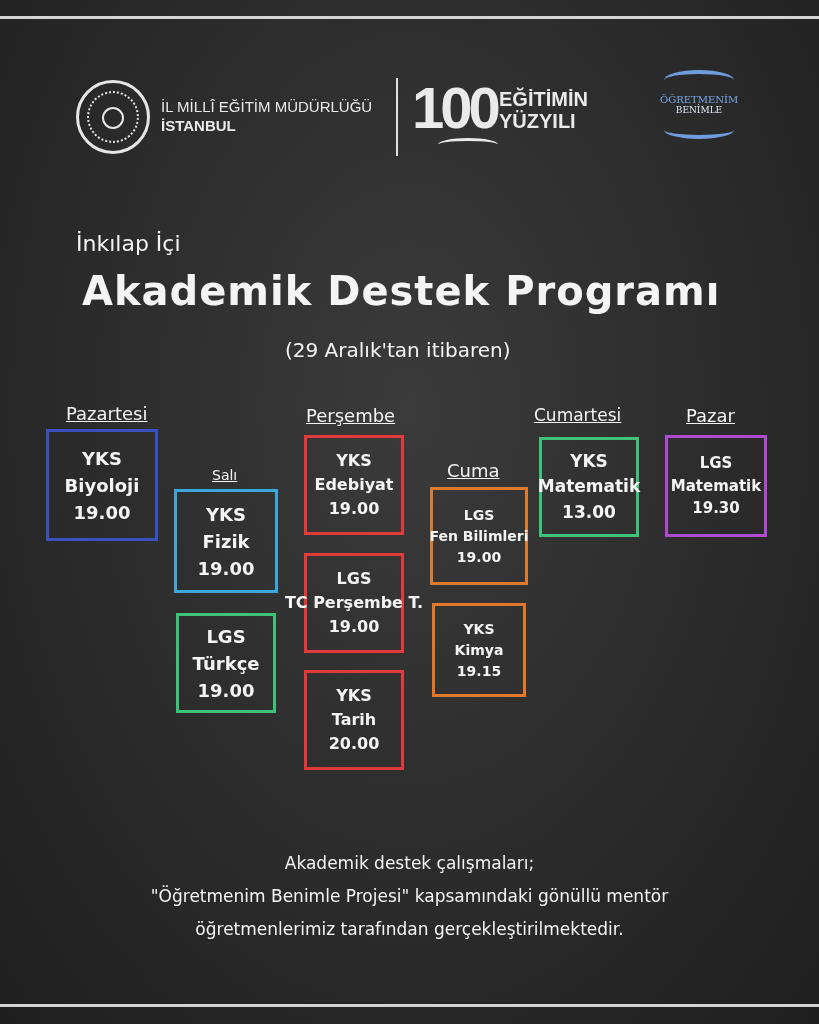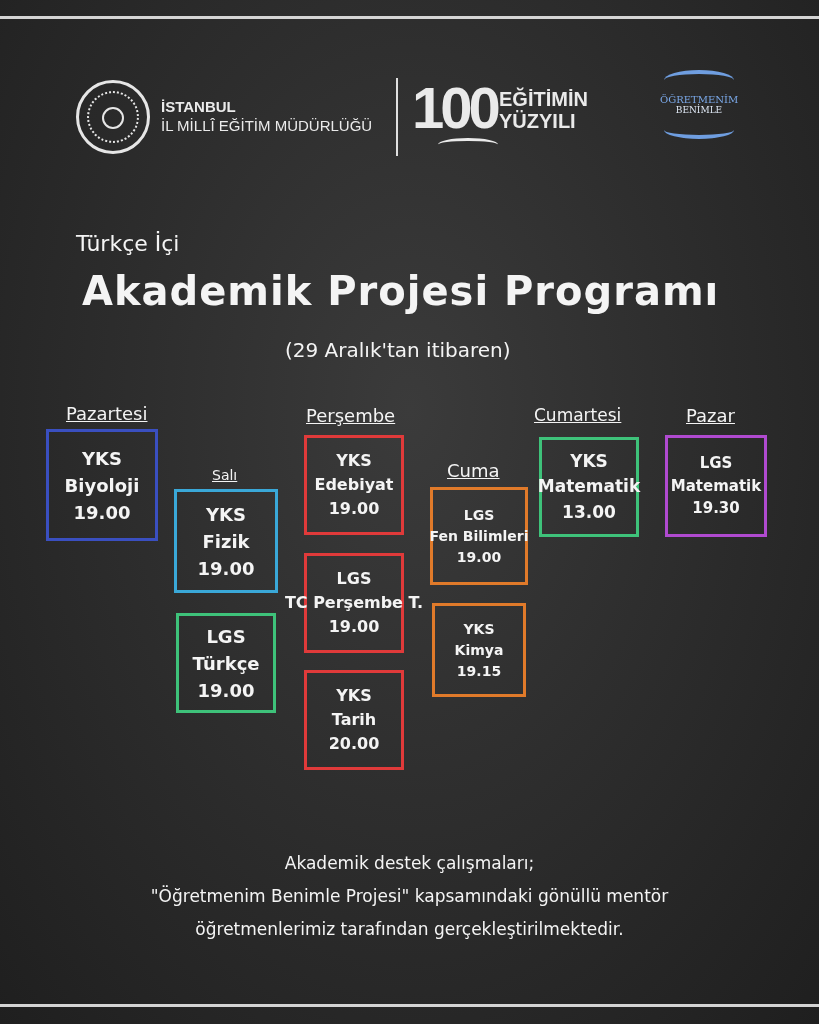--- a/index.html
+++ b/index.html
@@ -23,41 +23,41 @@
 <body>
 
 <div class="line" style="top:16px;"></div>
 <div class="line" style="top:1004px;"></div>
 
 <div class="abs" style="left:76px;top:80px;width:74px;height:74px;border-radius:50%;border:3px solid #e6e6e6;box-sizing:border-box;">
   <div style="position:absolute;left:8px;top:8px;width:52px;height:52px;border-radius:50%;border:2px dotted #e6e6e6;box-sizing:border-box;"></div>
   <div style="position:absolute;left:23px;top:24px;width:22px;height:22px;border-radius:50%;border:2px solid #e6e6e6;box-sizing:border-box;"></div>
 </div>
 <div class="abs logo-text" style="left:161px;top:97px;font-size:15px;line-height:19px;">
+  <div>İL MİLLÎ EĞİTİM MÜDÜRLÜĞÜ</div>
   <div style="font-weight:bold;">İSTANBUL</div>
-  <div>İL MİLLÎ EĞİTİM MÜDÜRLÜĞÜ</div>
 </div>
 <div class="divider" style="left:396px;top:78px;height:78px;"></div>
 
 <div class="abs logo-text" style="left:412px;top:74px;font-size:58px;font-weight:bold;letter-spacing:-4px;">100</div>
 <div class="abs" style="left:438px;top:138px;width:60px;height:10px;border-top:3px solid #eaeaea;border-radius:50% 50% 0 0;"></div>
 <div class="abs logo-text" style="left:499px;top:88px;font-size:20px;font-weight:bold;line-height:22px;">
   <div>EĞİTİMİN</div>
   <div>YÜZYILI</div>
 </div>
 
 <div class="abs" style="left:660px;top:70px;width:78px;height:96px;text-align:center;">
   <div style="margin:0 auto;width:70px;height:16px;border-top:4px solid #6f9ee0;border-radius:50% 50% 0 0;"></div>
   <div style="font-family:'DejaVu Serif',serif;font-size:10px;color:#7aa8e8;margin-top:4px;">ÖĞRETMENİM</div>
   <div style="font-family:'DejaVu Serif',serif;font-size:9px;font-weight:normal;color:#dfe8f5;">BENİMLE</div>
   <div style="margin:6px auto 0;width:70px;height:14px;border-bottom:4px solid #6f9ee0;border-radius:0 0 50% 50%;"></div>
 </div>
 
-<div class="abs title-small" style="left:76px;top:231px;">Türkçe İçi</div>
-<div class="abs title-big" style="left:82px;top:268px;">Akademik Projesi Programı</div>
+<div class="abs title-small" style="left:76px;top:231px;">İnkılap İçi</div>
+<div class="abs title-big" style="left:82px;top:268px;">Akademik Destek Programı</div>
 <div class="abs subtitle" style="left:285px;top:338px;">(29 Aralık'tan itibaren)</div>
 
 <div class="day" style="left:66px;top:403px;">Pazartesi</div>
 <div class="day" style="left:212px;top:467px;font-size:14px;">Salı</div>
 <div class="day" style="left:306px;top:405px;">Perşembe</div>
 <div class="day" style="left:447px;top:460px;">Cuma</div>
 <div class="day" style="left:534px;top:405px;font-size:17px;">Cumartesi</div>
 <div class="day" style="left:686px;top:405px;">Pazar</div>
 
 <div class="box" style="left:46px;top:429px;width:112px;height:112px;border-color:#3a4fc0;font-size:18px;">

